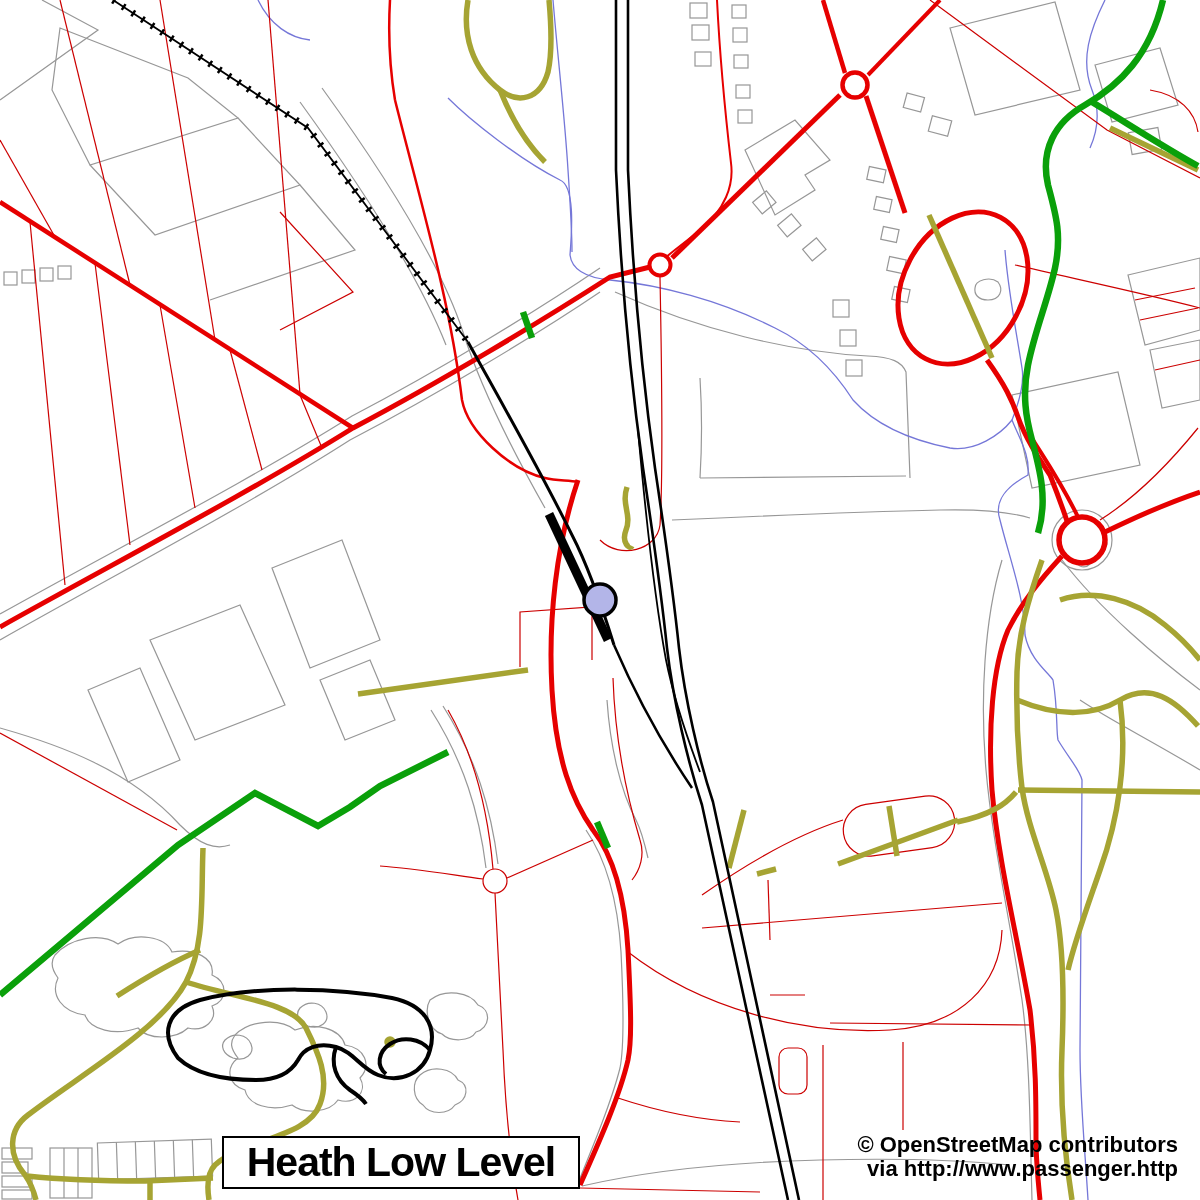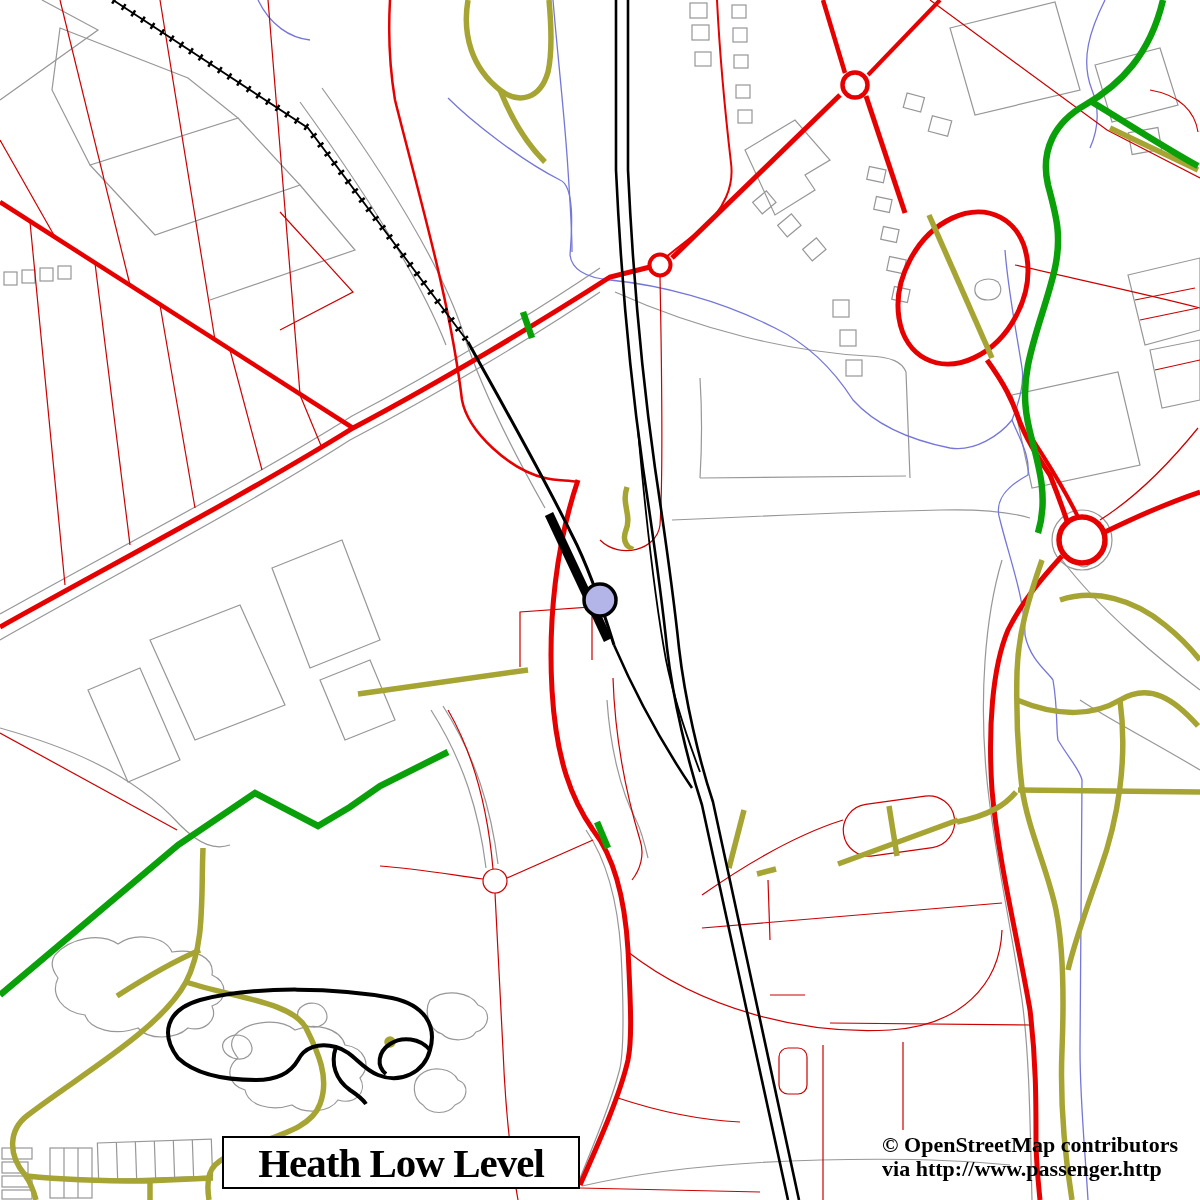--- a/index.html
+++ b/index.html
@@ -3,38 +3,38 @@
 <meta charset="utf-8">
 <style>
   :root{
     --background:#ffffff; --road_major:#e60000; --road_minor:#cc0000;
     --path_olive:#a6a433; --path_green:#0aa00a; --stream_blue:#7577d8;
     --outline_gray:#979797; --railway_black:#000000;
     --station_marker_fill:#b3b5e8; --text_black:#000000;
   }
   html,body{margin:0;padding:0;background:#fff;}
   #stage{position:relative;width:1200px;height:1200px;overflow:hidden;background:var(--background);
-         font-family:Liberation Serif, serif;}
+         font-family:Liberation Sans, sans-serif;}
   svg{position:absolute;left:0;top:0;}
   
   .gray *{stroke:var(--outline_gray);fill:none;stroke-width:1.2;}
   .blue *{stroke:var(--stream_blue);fill:none;stroke-width:1.3;}
   .redminor *{stroke:var(--road_minor);fill:none;stroke-width:1.2;}
   .redmajor *{stroke:var(--road_major);fill:none;}
   .olive *{stroke:var(--path_olive);fill:none;stroke-width:5.5;}
   .green *{stroke:var(--path_green);fill:none;stroke-width:6.5;}
   .rail *{stroke:var(--railway_black);fill:none;}
   .railhatch{stroke-width:7;stroke-dasharray:2.5 9;}
   .railbase{stroke-width:1.8;}
   .track{stroke-width:2.6;}
   .whitefill{fill:#ffffff;}
   #title-box{position:absolute;left:222px;top:1136px;width:358px;height:53px;background:#fff;
     border:2px solid #000;box-sizing:border-box;display:flex;align-items:center;justify-content:center;
     font-weight:bold;font-size:41px;color:var(--text_black);white-space:nowrap;letter-spacing:-1px;z-index:5;}
-  #attribution{position:absolute;right:22px;top:1133px;text-align:left;font-weight:bold;
+  #attribution{position:absolute;right:22px;top:1133px;text-align:right;font-weight:bold;
     font-size:22px;line-height:24px;color:var(--text_black);z-index:5;}
 </style>
 </head>
 <body>
 
 <div id="stage">
 <svg width="1200" height="1200" viewBox="0 0 1200 1200">
 
   <g class="gray">
 

